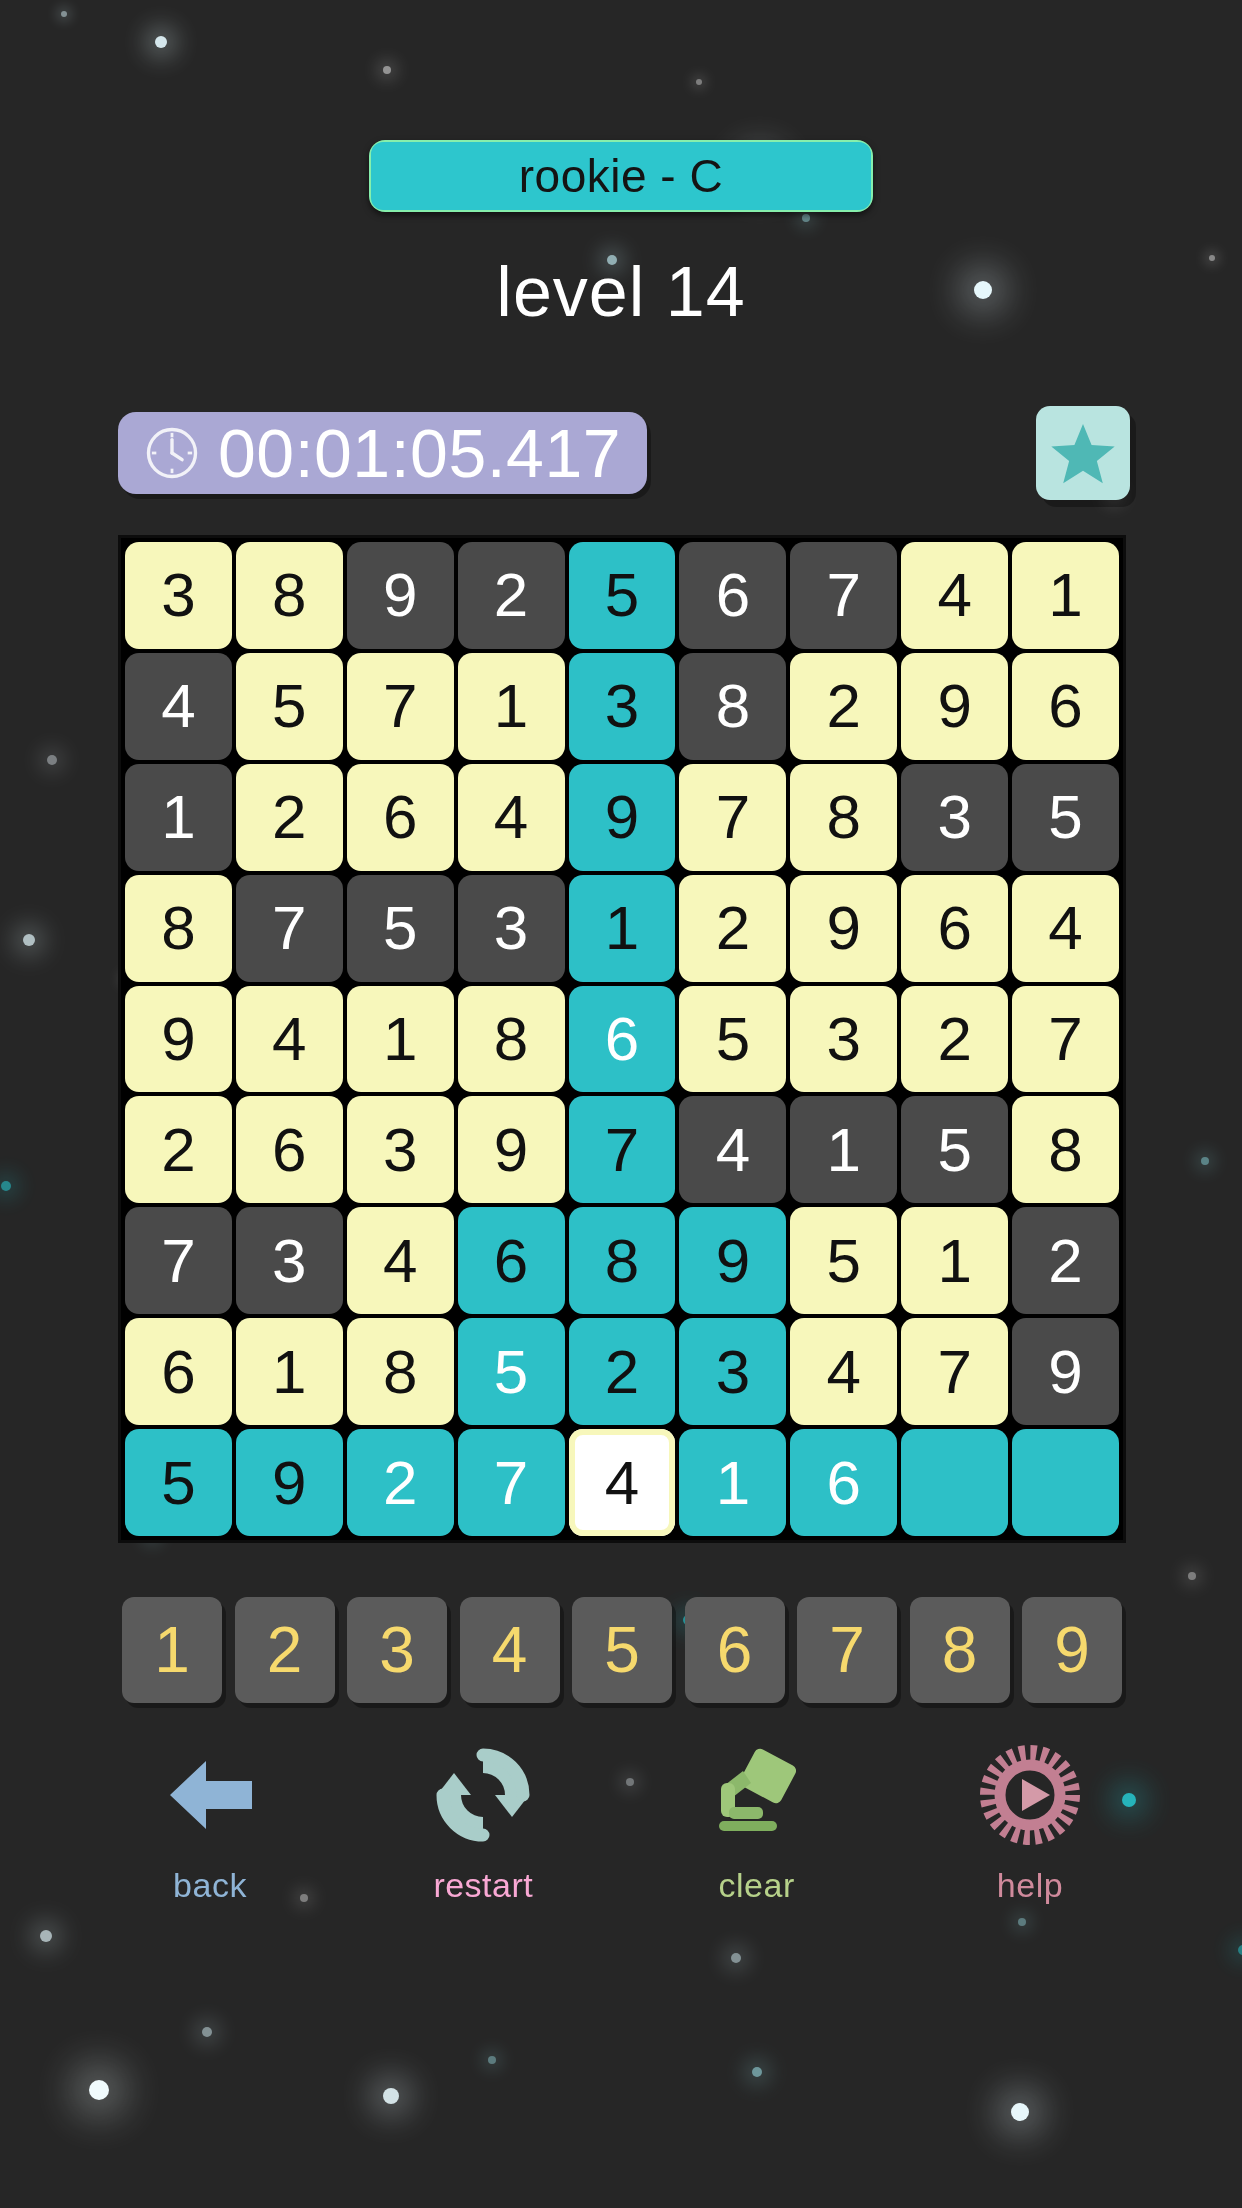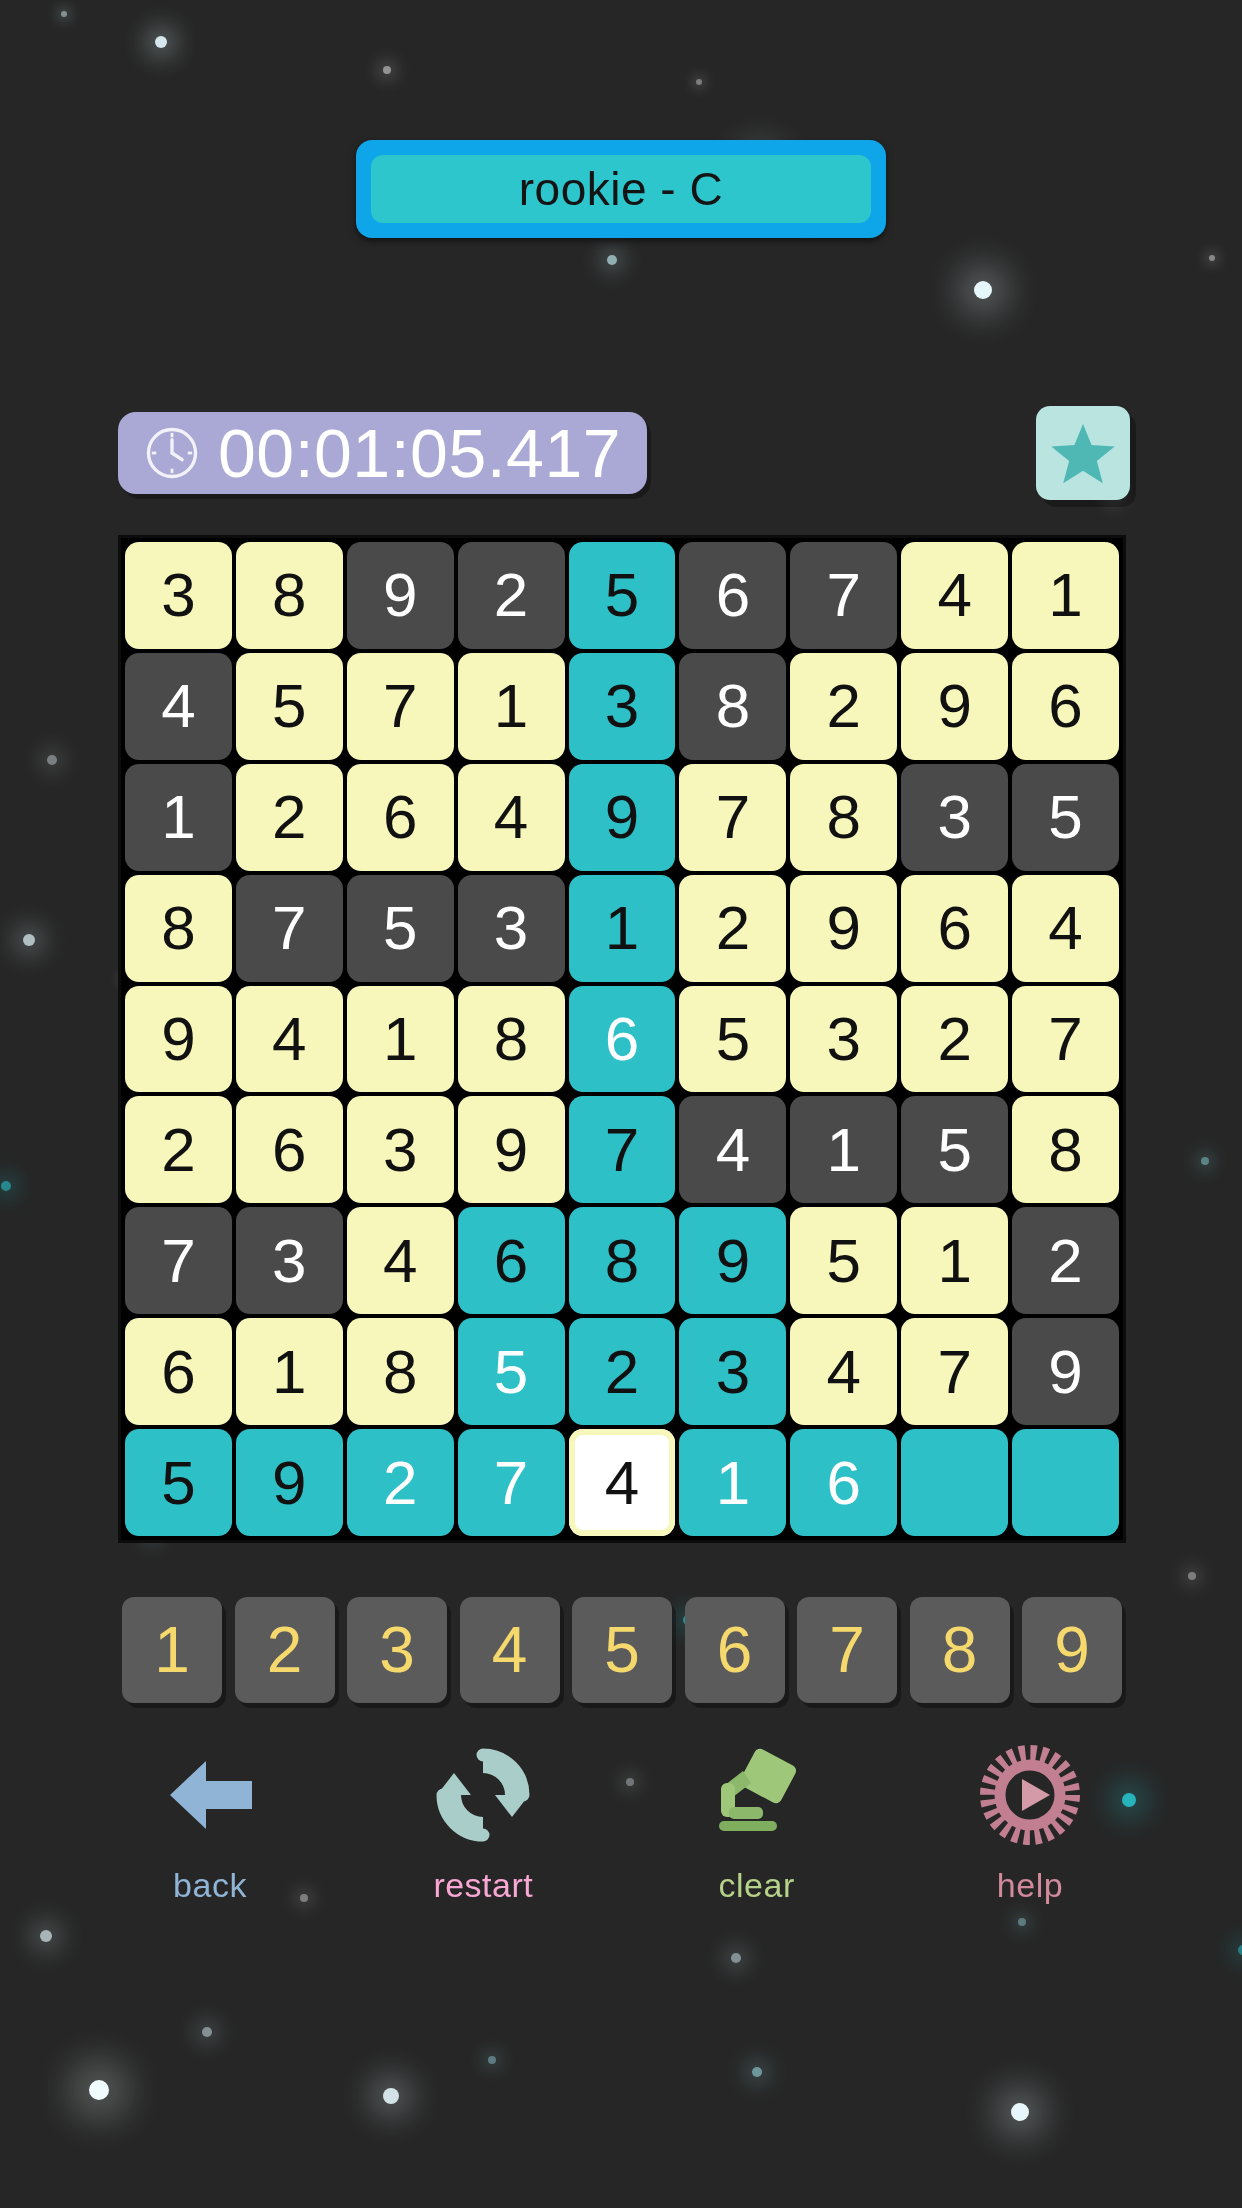--- a/index.html
+++ b/index.html
@@ -20,23 +20,23 @@
     position: absolute;
     border-radius: 50%;
     background: #ffffff;
   }
 
   
   #badge-wrap {
     position: absolute;
     left: 50%; top: 140px;
     transform: translateX(-50%);
-    background: #0ea5e9;
+    background: #86efac;
     border-radius: 16px;
-    padding: 15px;
+    padding: 2px;
     box-shadow: 0 3px 6px rgba(0,0,0,0.55);
   }
   #badge {
     background: #2dc6cd;
     border-radius: 12px;
     width: 500px;
     height: 68px;
     display: flex;
     align-items: center;
     justify-content: center;
@@ -218,20 +218,21 @@
       <div class="star" style="left: 917px; top: 1443px; width: 10px; height: 10px; background: rgb(39, 215, 224); opacity: 0.6; box-shadow: rgba(39, 215, 224, 0.333) 0px 0px 20px 8px;"></div>
       <div class="star" style="left: 1px; top: 1181px; width: 10px; height: 10px; background: rgb(39, 215, 224); opacity: 0.55; box-shadow: rgba(39, 215, 224, 0.333) 0px 0px 20px 8px;"></div>
       <div class="star" style="left: 1188px; top: 1572px; width: 8px; height: 8px; background: rgb(255, 255, 255); opacity: 0.4; box-shadow: rgba(255, 255, 255, 0.333) 0px 0px 16px 6.4px;"></div>
       <div class="star" style="left: 1110px; top: 492px; width: 8px; height: 8px; background: rgb(255, 255, 255); opacity: 0.45; box-shadow: rgba(255, 255, 255, 0.333) 0px 0px 16px 6.4px;"></div>
     </div>
 
   <div id="badge-wrap">
     <div id="badge">rookie - C</div>
   </div>
 
+  <div id="level-title">level 14</div>
 
   <div id="timer">
     <span id="clock-icon">
       <svg viewBox="0 0 100 100">
         <circle cx="50" cy="50" r="42" fill="none" stroke="#f2f2f8" stroke-width="6"></circle>
         <line x1="50" y1="14" x2="50" y2="22" stroke="#f2f2f8" stroke-width="5"></line>
         <line x1="50" y1="78" x2="50" y2="86" stroke="#f2f2f8" stroke-width="5"></line>
         <line x1="14" y1="50" x2="22" y2="50" stroke="#f2f2f8" stroke-width="5"></line>
         <line x1="78" y1="50" x2="86" y2="50" stroke="#f2f2f8" stroke-width="5"></line>
         <line x1="50" y1="50" x2="50" y2="26" stroke="#f2f2f8" stroke-width="6" stroke-linecap="round"></line>

